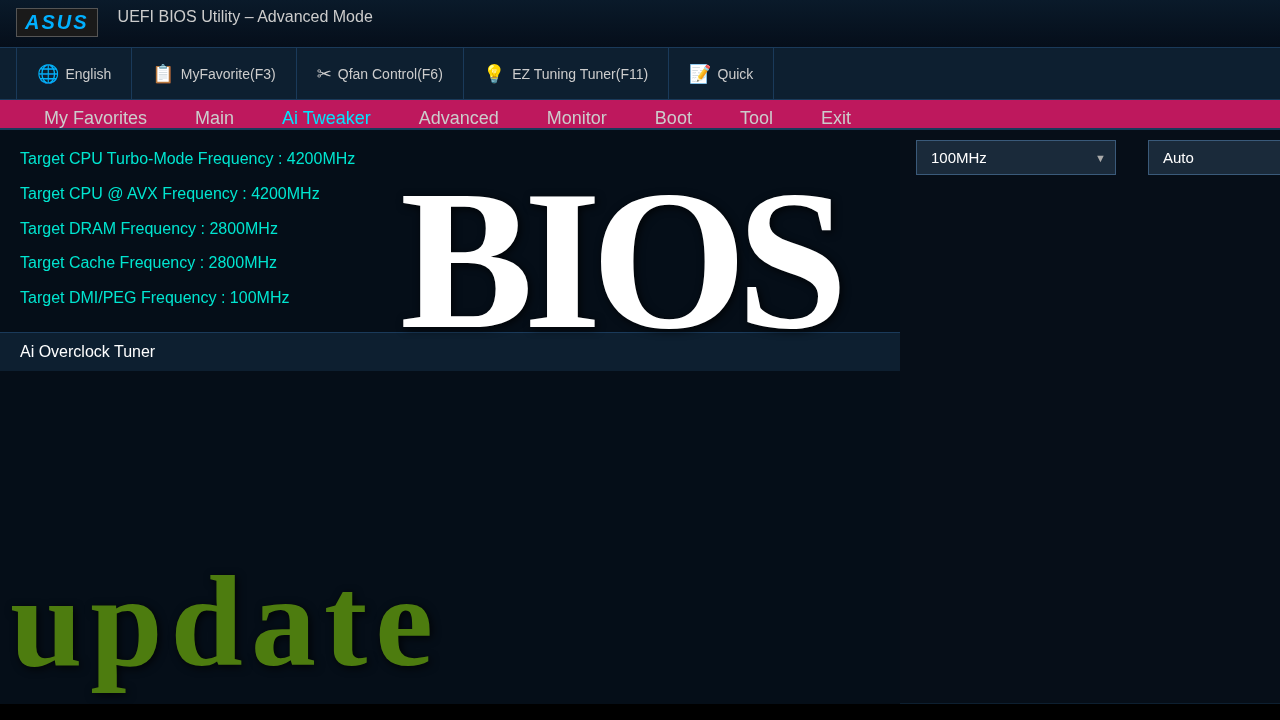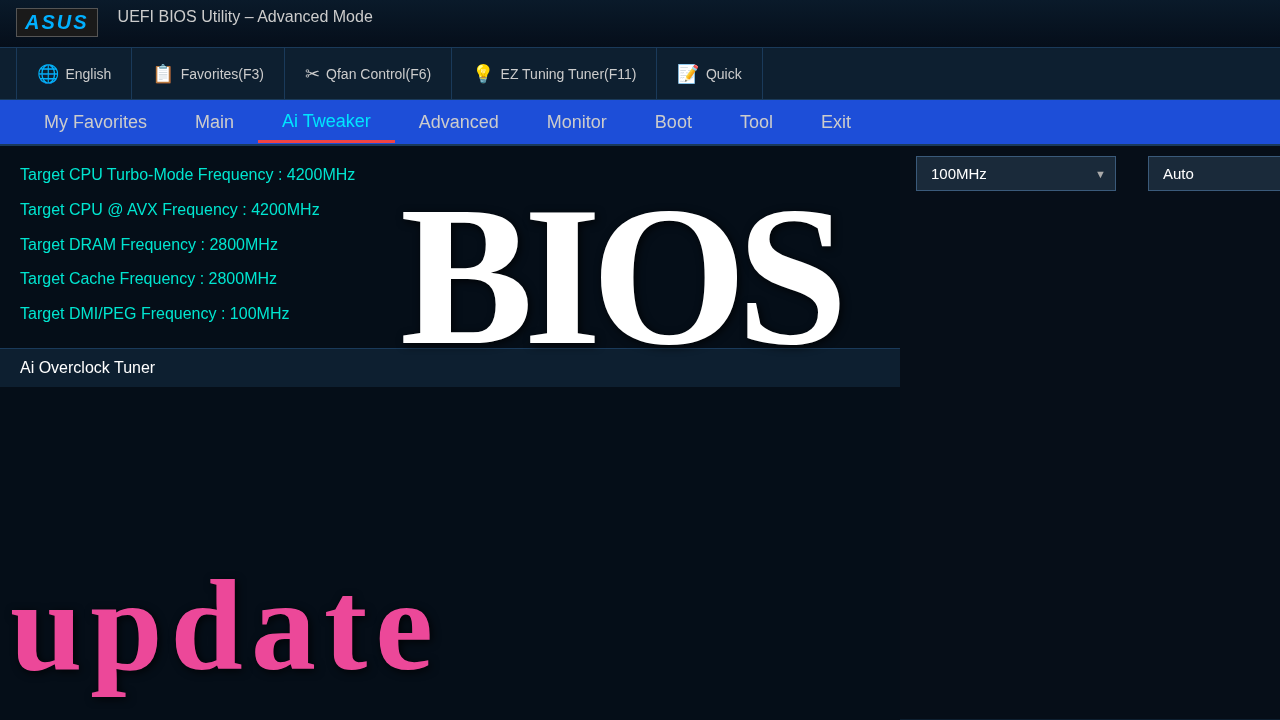--- a/index.html
+++ b/index.html
@@ -49,26 +49,26 @@
       height: 100%;
       cursor: pointer;
       border-right: 1px solid #1a3a5a;
       white-space: nowrap;
     }
     .toolbar-btn:first-child { border-left: 1px solid #1a3a5a; }
     .toolbar-btn .icon { font-size: 18px; }
 
     
     #nav {
-      background: #1d4ed8;
+      background: #be185d;
       border-bottom: 2px solid #1a3a5a;
       display: flex;
-      align-items: center;
+      align-items: flex-start;
       padding: 0 20px;
-      height: 46px;
+      height: 30px;
     }
     .nav-tab {
       color: #ccc;
       font-size: 18px;
       padding: 8px 24px;
       cursor: pointer;
       position: relative;
       white-space: nowrap;
       font-weight: normal;
     }
@@ -172,23 +172,23 @@
       font-weight: bold;
       font-family: Georgia, serif;
       line-height: 1;
       letter-spacing: -10px;
       pointer-events: none;
       z-index: 10;
       text-shadow: 2px 2px 8px rgba(0,0,0,0.8);
     }
     .overlay-update {
       position: absolute;
-      bottom: 20px;
+      bottom: 8px;
       left: 10px;
-      color: #ec4899;
+      color: #4d7c0f;
       font-size: 130px;
       font-weight: bold;
       font-family: Georgia, serif;
       letter-spacing: 8px;
       pointer-events: none;
       z-index: 10;
       text-shadow: 2px 2px 8px rgba(0,0,0,0.8);
       margin-top: 34px;
     }
 
@@ -219,21 +219,21 @@
   <span class="header-title">UEFI BIOS Utility – Advanced Mode</span>
 </div>
 
 <div id="toolbar">
 <div class="toolbar-btn">
       <span class="icon">🌐</span>
       <span>English</span>
     </div>
     <div class="toolbar-btn">
       <span class="icon">📋</span>
-      <span>Favorites(F3)</span>
+      <span>MyFavorite(F3)</span>
     </div>
     <div class="toolbar-btn">
       <span class="icon">✂</span>
       <span>Qfan Control(F6)</span>
     </div>
     <div class="toolbar-btn">
       <span class="icon">💡</span>
       <span>EZ Tuning Tuner(F11)</span>
     </div>
     <div class="toolbar-btn">

